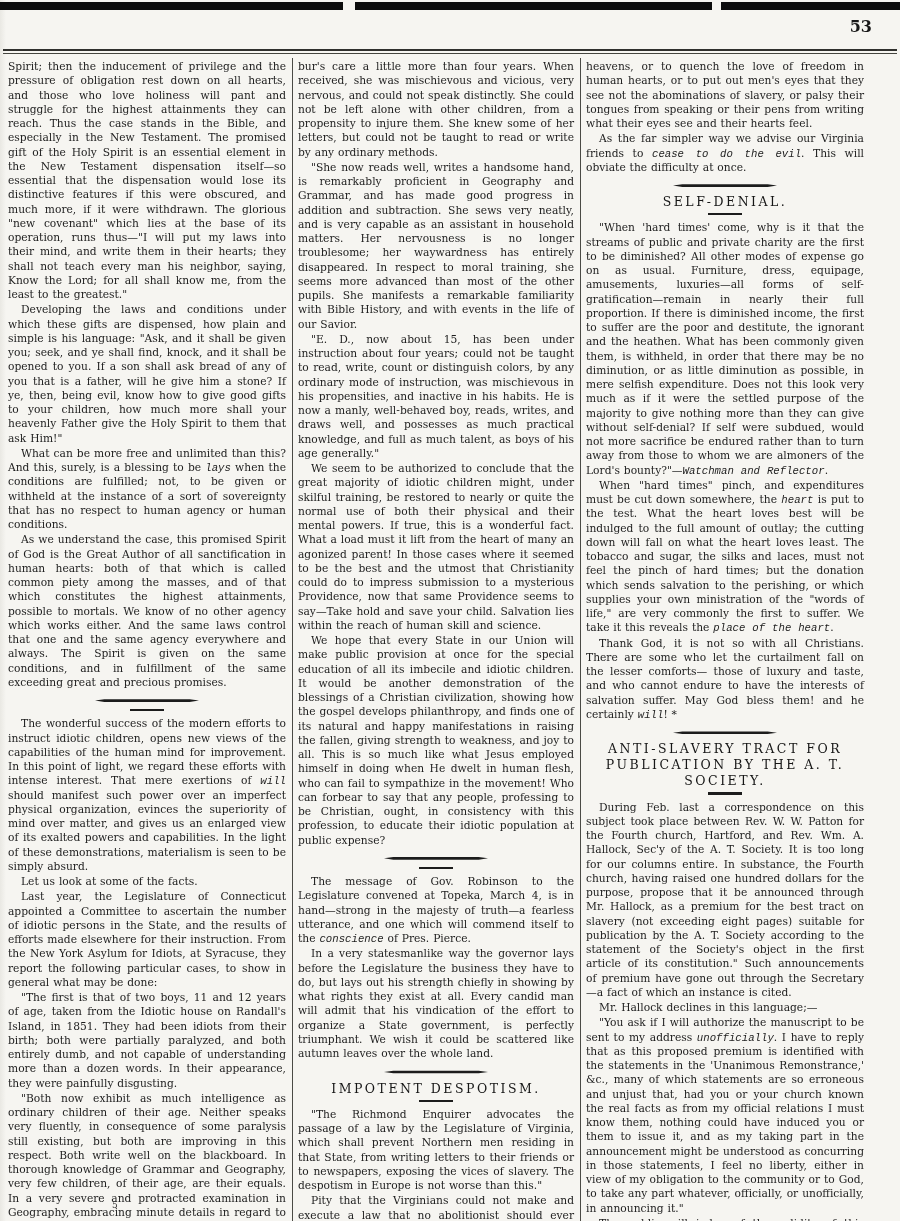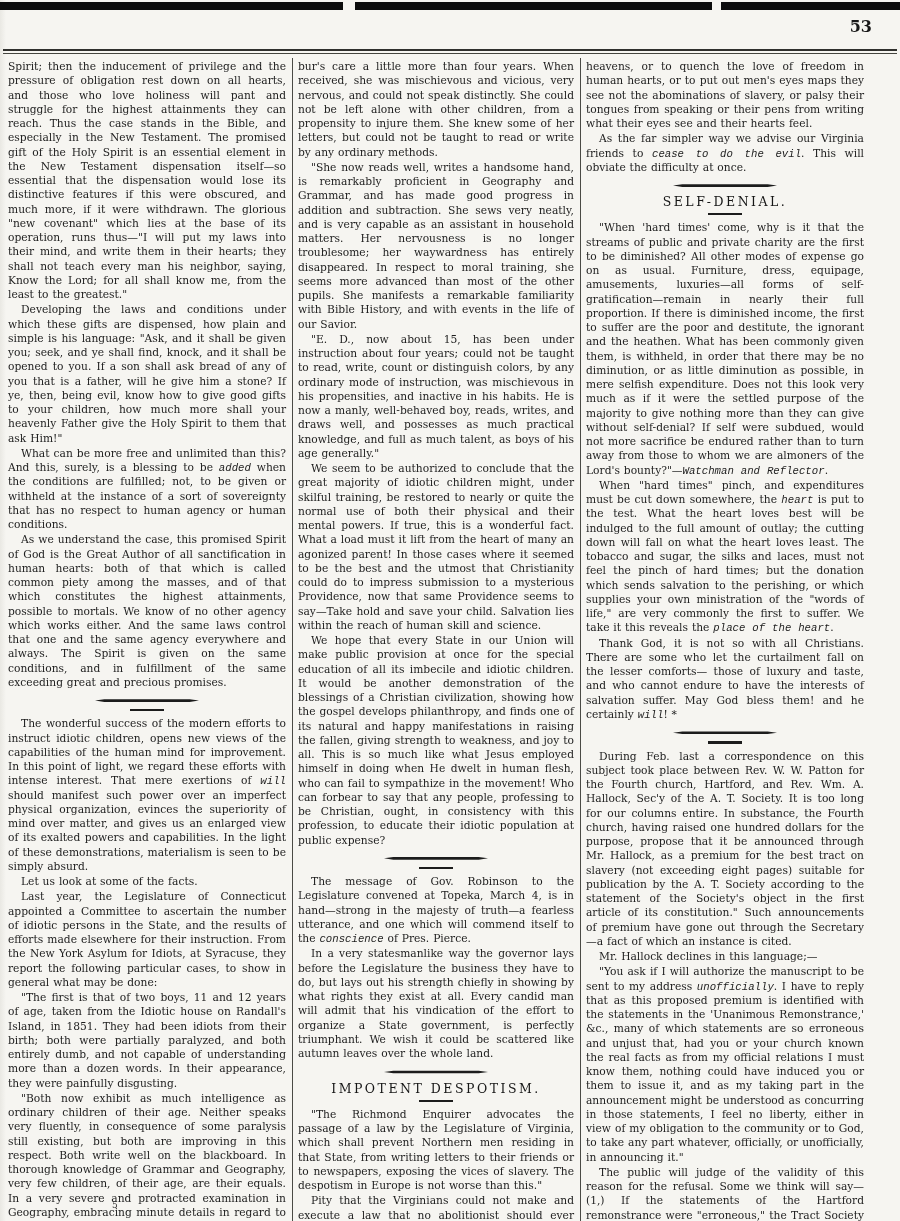--- a/index.html
+++ b/index.html
@@ -69,21 +69,21 @@
   <div class="masthead">
     <div class="pageno">53</div>
   </div>
 
   <div class="hdr-rule"></div>
 
   <div class="cols">
     <div class="col">
         <p>Spirit; then the inducement of privilege and the pressure of obligation rest down on all hearts, and those who love holiness will pant and struggle for the highest attainments they can reach.  Thus the case stands in the Bible, and especially in the New Testament.  The promised gift of the Holy Spirit is an essential element in the New Testament dispensation itself—so essential that the dispensation would lose its distinctive features if this were obscured, and much more, if it were withdrawn.  The glorious "new covenant" which lies at the base of its operation, runs thus—"I will put my laws into their mind, and write them in their hearts; they shall not teach every man his neighbor, saying, Know the Lord; for all shall know me, from the least to the greatest."</p>
         <p class="ind">Developing the laws and conditions under which these gifts are dispensed, how plain and simple is his language: "Ask, and it shall be given you; seek, and ye shall find, knock, and it shall be opened to you.  If a son shall ask bread of any of you that is a father, will he give him a stone?  If ye, then, being evil, know how to give good gifts to your children, how much more shall your heavenly Father give the Holy Spirit to them that ask Him!"</p>
-        <p class="ind">What can be more free and unlimited than this?  And this, surely, is a blessing to be <em>added</em> when the conditions are fulfilled; not, to be given or withheld at the instance of a sort of sovereignty that has no respect to human agency or human conditions.</p>
+        <p class="ind">What can be more free and unlimited than this?  And this, surely, is a blessing to be <em>lays</em> when the conditions are fulfilled; not, to be given or withheld at the instance of a sort of sovereignty that has no respect to human agency or human conditions.</p>
         <p class="ind">As we understand the case, this promised Spirit of God is the Great Author of all sanctification in human hearts: both of that which is called common piety among the masses, and of that which constitutes the highest attainments, possible to mortals.  We know of no other agency which works either.  And the same laws control that one and the same agency everywhere and always.  The Spirit is given on the same conditions, and in fulfillment of the same exceeding great and precious promises.</p>
         <div class="rule-swell"></div>
         <div class="rule-short"></div>
         <p class="ind">The wonderful success of the modern efforts to instruct idiotic children, opens new views of the capabilities of the human mind for improvement.  In this point of light, we regard these efforts with intense interest.  That mere exertions of <em>will</em> should manifest such power over an imperfect physical organization, evinces the superiority of mind over matter, and gives us an enlarged view of its exalted powers and capabilities.  In the light of these demonstrations, materialism is seen to be simply absurd.</p>
         <p class="ind">Let us look at some of the facts.</p>
         <p class="ind">Last year, the Legislature of Connecticut appointed a Committee to ascertain the number of idiotic persons in the State, and the results of efforts made elsewhere for their instruction.  From the New York Asylum for Idiots, at Syracuse, they report the following particular cases, to show in general what may be done:</p>
         <p class="ind">"The first is that of two boys, 11 and 12 years of age, taken from the Idiotic house on Randall's Island, in 1851. They had been idiots from their birth; both were partially paralyzed, and both entirely dumb, and not capable of understanding more than a dozen words.  In their appearance, they were painfully disgusting.</p>
         <p class="ind">"Both now exhibit as much intelligence as ordinary children of their age.  Neither speaks very fluently, in consequence of some paralysis still existing, but both are improving in this respect.  Both write well on the blackboard.  In thorough knowledge of Grammar and Geography, very few children, of their age, are their equals. In a very severe and protracted examination in Geography, embracing minute details in regard to the topography of most of the countries on the globe, and many particulars in regard to physical Geography, drawing maps upon the blackboard, neither they nor the other members of a class of six or seven missed a single question.  In Grammar, both supplied adjectives, nouns, verbs or adverbs, to given verbs and nouns, with remarkable promptness, and to an extent which would have severely tasked my vocabulary.  In Arithmetic, both exhibited perfect familiarity with the ground rules, and Nattie gave at once, any and all multiples of numbers as high as 132, and added, multiplied and divided fractions with great readiness.</p>
       </div>
     <div class="col mid">
@@ -96,29 +96,30 @@
         <div class="rule-short"></div>
         <p class="ind">The message of Gov. Robinson to the Legislature convened at Topeka, March 4, is in hand—strong in the majesty of truth—a fearless utterance, and one which will commend itself to the <em>conscience</em> of Pres. Pierce.</p>
         <p class="ind">In a very statesmanlike way the governor lays before the Legislature the business they have to do, but lays out his strength chiefly in showing by what rights they exist at all.  Every candid man will admit that his vindication of the effort to organize a State government, is perfectly triumphant.  We wish it could be scattered like autumn leaves over the whole land.</p>
         <div class="rule-swell"></div>
         <h2 class="sect">IMPOTENT DESPOTISM.</h2>
         <div class="rule-short"></div>
         <p class="ind">"The Richmond Enquirer advocates the passage of a law by the Legislature of Virginia, which shall prevent Northern men residing in that State, from writing letters to their friends or to newspapers, exposing the vices of slavery.  The despotism in Europe is not worse than this."</p>
         <p class="ind">Pity that the Virginians could not make and execute a law that no abolitionist should ever learn to read or write!  Better yet if they could only ordain that the sun should never shine—especially when and where the "vices of slavery" need a pall of darkness to cover themselves withal!  It  an everlasting vexation to be committed to deeds of darkness, and yet be compelled to live in a world where God's sun will shine, and where free men have eyes and will see and think—yea, sometimes, will speak and even —and set other people to thinking!  What a world of trouble!  It will need a great deal of Virginia legislation to help her slaveholders out of this difficulty! Especially if she legislates to blot out the sun in the</p>
       </div>
     <div class="col">
-        <p>heavens, or to quench the love of freedom in human hearts, or to put out men's eyes maps they see not the abominations of slavery, or palsy their tongues from speaking or their pens from writing what their eyes see and their hearts feel.</p>
+        <p>heavens, or to quench the love of freedom in human hearts, or to put out men's eyes that they see not the abominations of slavery, or palsy their tongues from speaking or their pens from writing what their eyes see and their hearts feel.</p>
         <p class="ind">As the far simpler way we advise our Virginia friends to <em>cease to do the evil</em>.  This will obviate the difficulty at once.</p>
         <div class="rule-swell"></div>
         <h2 class="sect">SELF-DENIAL.</h2>
         <div class="rule-short"></div>
         <p class="ind">"When 'hard times' come, why is it that the streams of public and private charity are the first to be diminished?  All other modes of expense go on as usual.  Furniture, dress, equipage, amusements, luxuries—all forms of self-gratification—remain in nearly their full proportion.  If there is diminished income, the first to suffer are the poor and destitute, the ignorant and the heathen. What has been commonly given them, is withheld, in order that there may be no diminution, or as little diminution as possible, in mere selfish expenditure.  Does not this look very much as if it were the settled purpose of the majority to give nothing more than they can give without self-denial?  If self were subdued, would not more sacrifice be endured rather than to turn away from those to whom we are almoners of the Lord's bounty?"—<em>Watchman and Reflector</em>.</p>
         <p class="ind">When "hard times" pinch, and expenditures must be cut down somewhere, the <em>heart</em> is put to the test.  What the heart loves best will be indulged to the full amount of outlay; the cutting down will fall on what the heart loves least.  The tobacco and sugar, the silks and laces, must not feel the pinch of hard times; but the donation which sends salvation to the perishing, or which supplies your own ministration of the "words of life," are very commonly the first to suffer.  We take it this reveals the <em>place of the heart</em>.</p>
         <p class="ind">Thank God, it is not so with all Christians.  There are some who let the curtailment fall on the lesser comforts— those of luxury and taste, and who cannot endure to have the interests of salvation suffer.  May God bless them! and he certainly <em>will</em>!  *</p>
         <div class="rule-swell"></div>
+        <h2 class="sect">ANTI-SLAVERY TRACT FOR PUBLICATION BY THE A. T. SOCIETY.</h2>
         <div class="rule-short"></div>
         <p class="ind">During Feb. last a correspondence on this subject took place between Rev. W. W. Patton for the Fourth church, Hartford, and Rev. Wm. A. Hallock, Sec'y of the A. T. Society.  It is too long for our columns entire.  In substance, the Fourth church, having raised one hundred dollars for the purpose, propose that it be announced through Mr. Hallock, as a premium for the best tract on slavery (not exceeding eight pages) suitable for publication by the A. T. Society according to the statement of the Society's object in the first article of its constitution."  Such announcements of premium have gone out through the Secretary—a fact of which an instance is cited.</p>
         <p class="ind">Mr. Hallock declines in this language;—</p>
         <p class="ind">"You ask if I will authorize the manuscript to be sent to my address <em>unofficially</em>.  I have to reply that as this proposed premium is identified with the statements in the 'Unanimous Remonstrance,' &amp;c., many of which statements are so erroneous and unjust that, had you or your church known the real facts as from my official relations I must know them, nothing could have induced you or them to issue it, and as my taking part in the announcement might be understood as concurring in those statements, I feel no liberty, either in view of my obligation to the community or to God, to take any part whatever, officially, or unofficially, in announcing it."</p>
         <p class="ind">The public will judge of the validity of this reason for the refusal.  Some we think will say—(1,) If the statements of the Hartford remonstrance were "erroneous," the Tract Society have appropriate means for their correction.  (2.) Admitting them to be ever so erroneous, this fact could not hurt the proposed tract;—which was not to come from that remonstrance, or its authors, but from entirely other sources.  The trouble with this excuse seems to be that it does not touch the merits of the case.</p>
       </div>
   </div>
 
   <div class="sig">5</div>
 </div>

